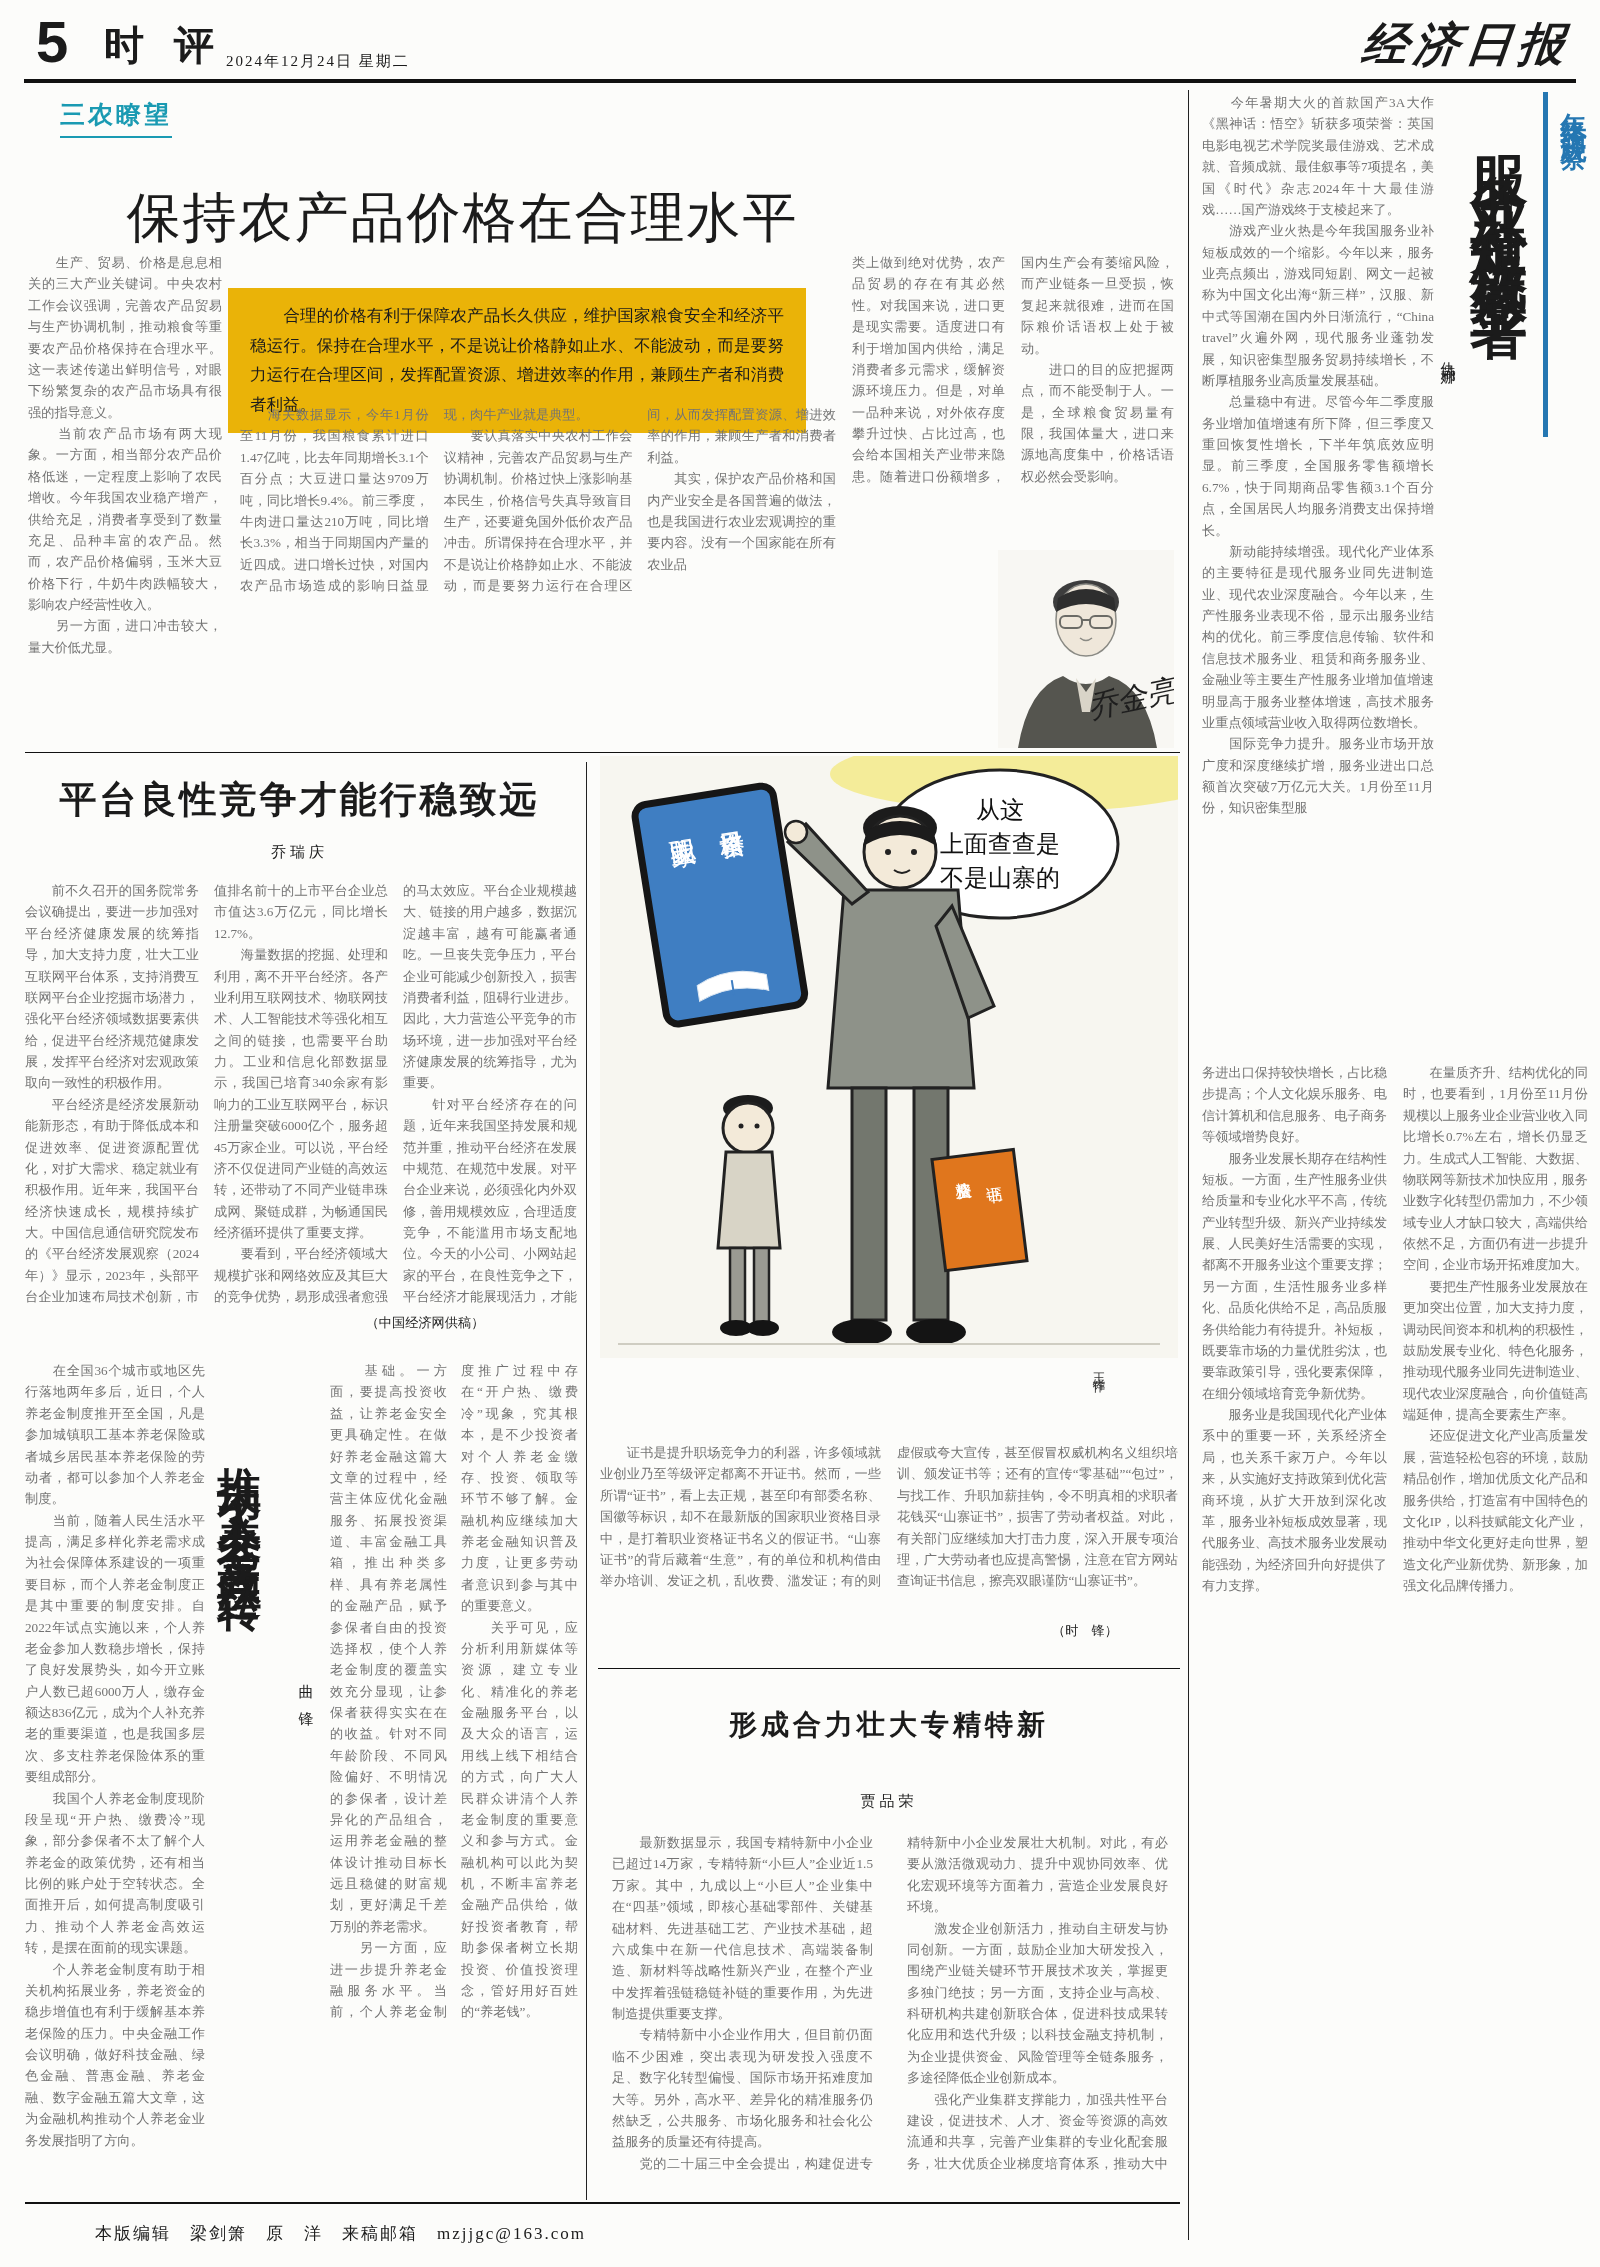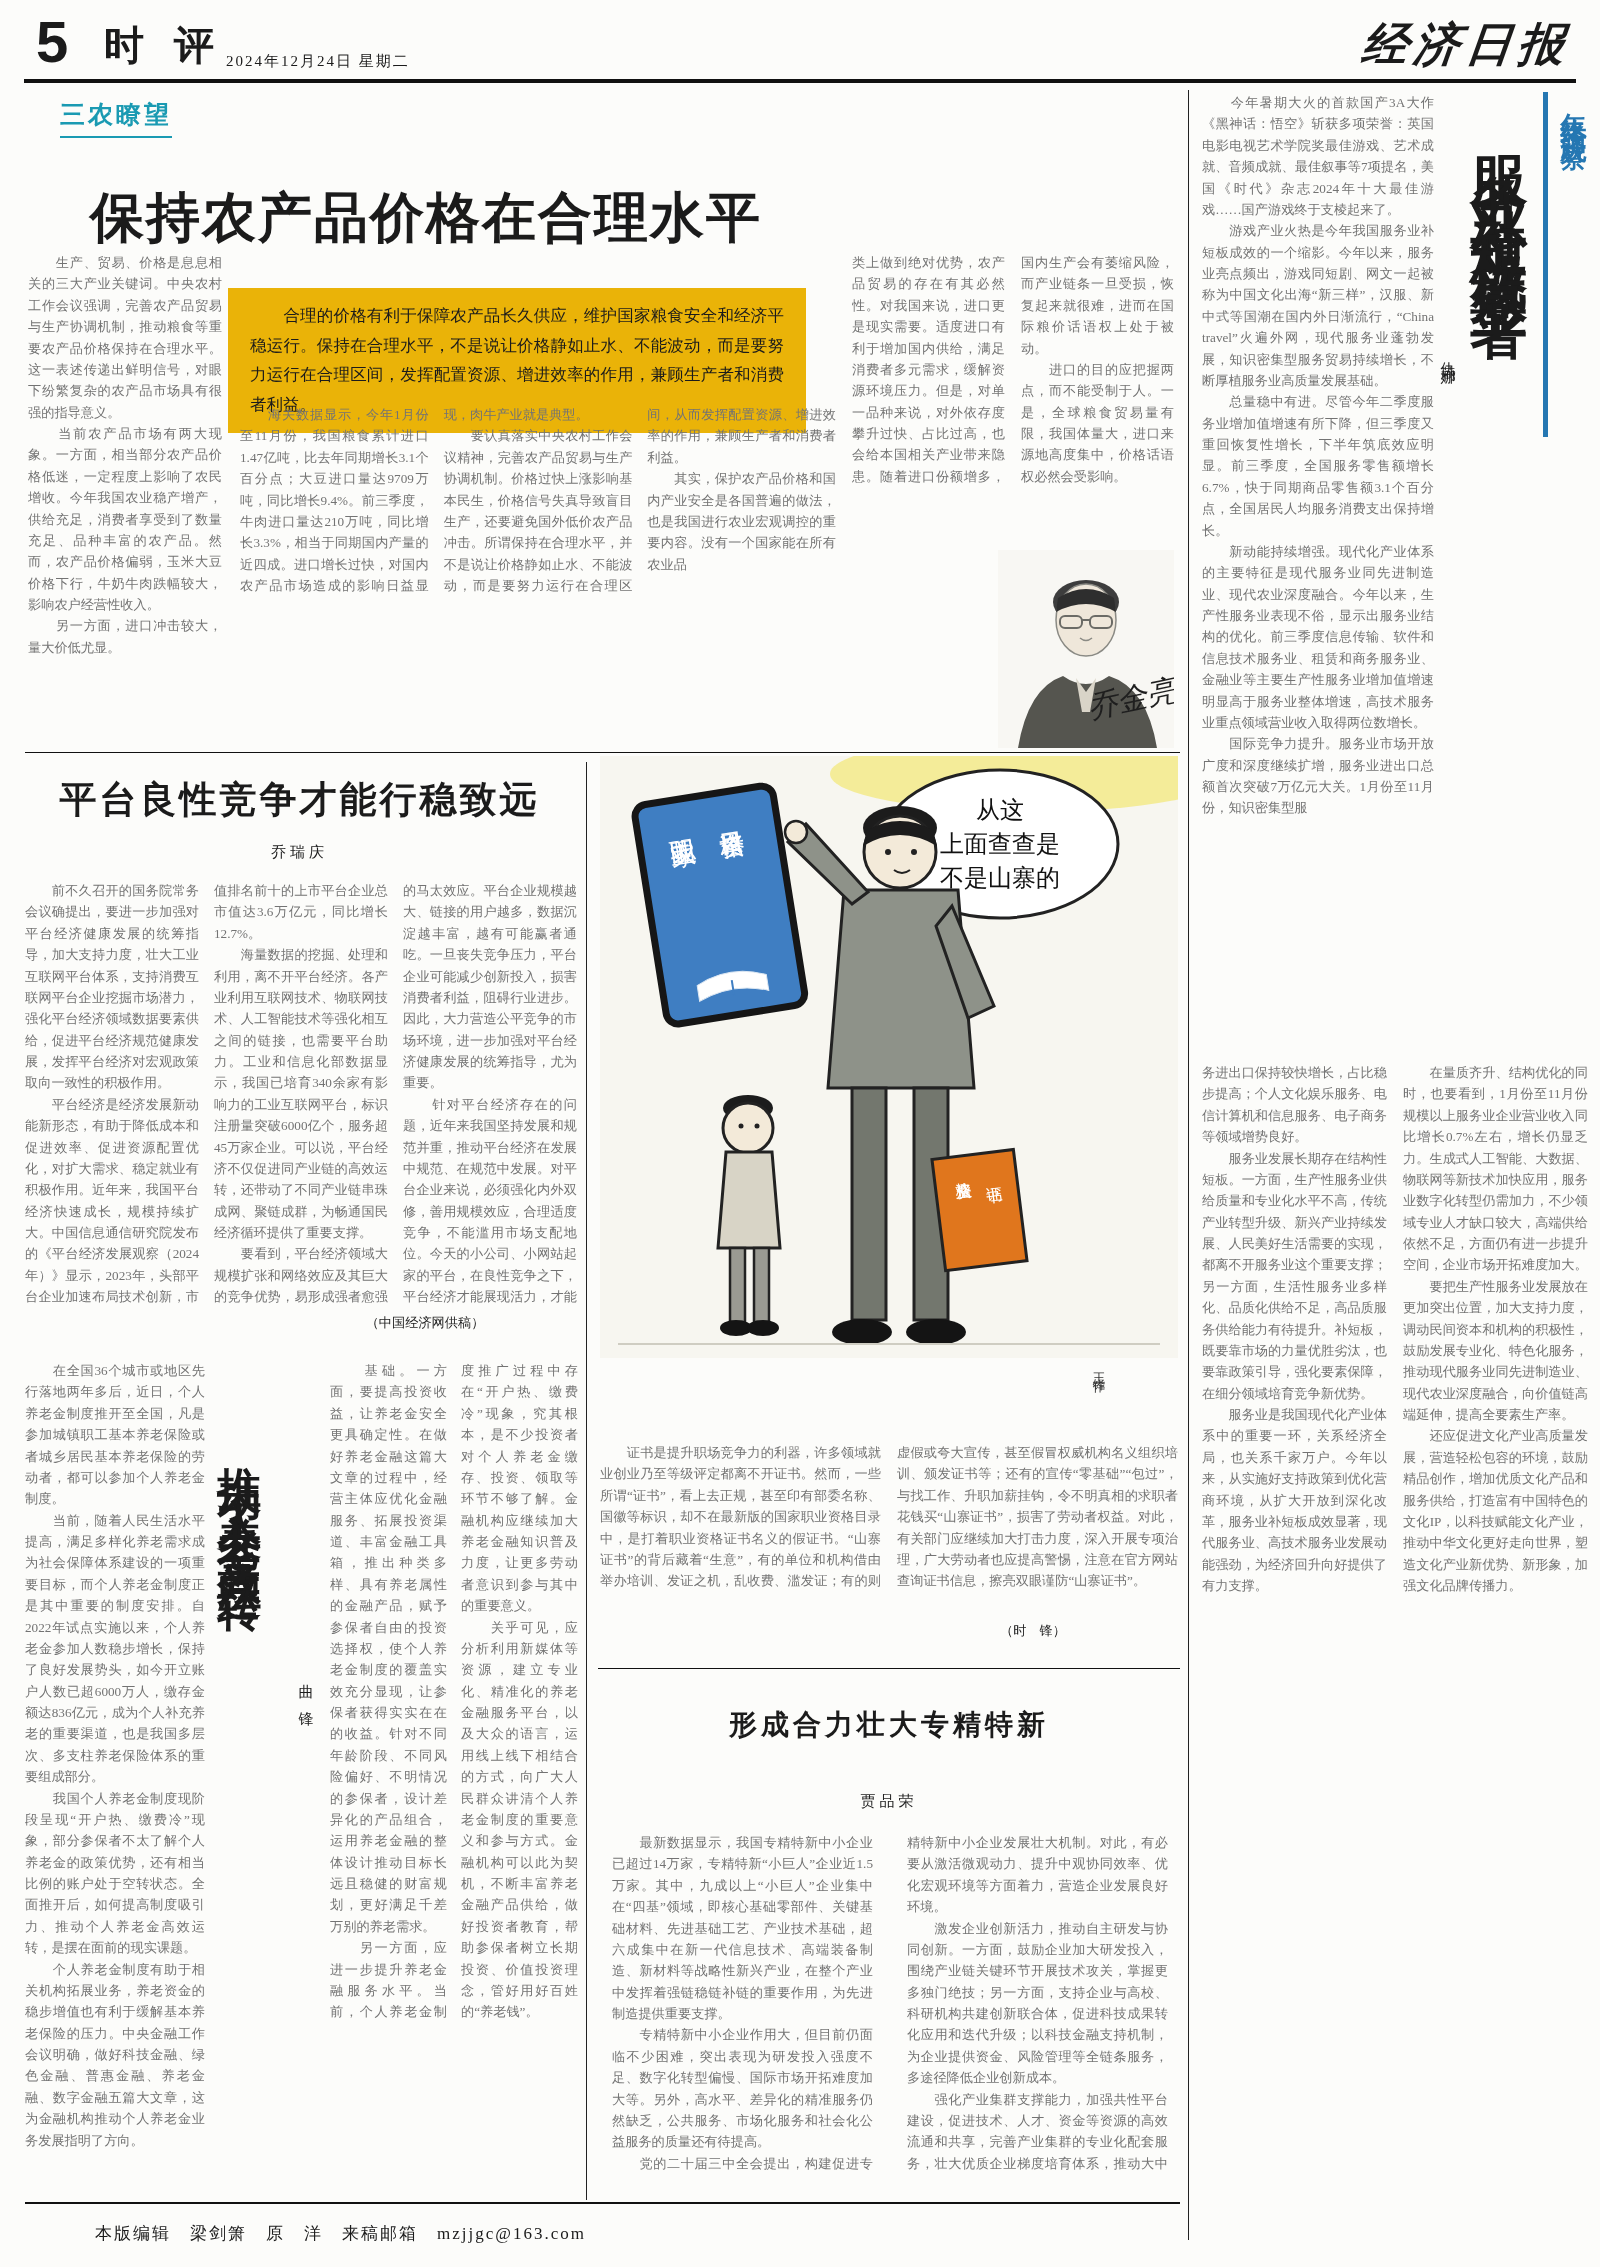--- a/index.html
+++ b/index.html
@@ -16,21 +16,21 @@
   
   .hdr-num{font-size:58px;font-weight:bold;font-family:"Liberation Sans",sans-serif;}
   .hdr-section{font-size:40px;font-weight:bold;letter-spacing:30px;}
   .hdr-date{font-size:15px;letter-spacing:2px;}
   .hdr-logo{font-size:46px;font-weight:bold;font-style:italic;letter-spacing:6px;
             font-family:"Liberation Serif",serif;transform:skewX(-6deg);}
   
   .a1-label{font-size:25px;font-weight:bold;color:#1a9ab2;letter-spacing:3px;
             border-bottom:2px solid #1a9ab2;padding-bottom:5px;
             font-family:"Liberation Sans",sans-serif;}
-  .a1-headline{font-size:54px;font-weight:700;letter-spacing:2px;
+  .a1-headline{font-size:54px;font-weight:400;letter-spacing:2px;text-align:center;
                font-family:"Liberation Sans","DejaVu Sans",sans-serif;}
   .a1-box{background:#eab308;padding:13px 22px;font-size:16.5px;line-height:1.8;
           text-align:justify;white-space:pre-line;}
   
   .mid-headline{font-size:37px;font-weight:bold;text-align:center;letter-spacing:3px;}
   .byline{font-size:15px;text-align:center;letter-spacing:4px;color:#222;}
   .credit-line{font-size:13.2px;color:#222;}
   
   .cartoon-caption{font-size:27px;font-weight:bold;letter-spacing:3px;
                    font-family:"Liberation Sans",sans-serif;}
@@ -160,21 +160,21 @@
         <rect x="154" y="492" width="15" height="74" fill="#9a9a92" stroke="#222" stroke-width="2.5"></rect>
         <ellipse cx="136" cy="572" rx="16" ry="8" fill="#141414"></ellipse>
         <ellipse cx="163" cy="572" rx="16" ry="8" fill="#141414"></ellipse>
       </g>
       <line x1="18" y1="588" x2="560" y2="588" stroke="#cfcdc2" stroke-width="2"></line>
     </svg>
   </div>
   <div class="abs cartoon-credit vtext" style="left:1090px;top:1362px;height:60px;">王 铎作</div>
 
   <div class="abs body-text cols2" style="left:600px;top:1442px;width:578px;height:208px;">　　证书是提升职场竞争力的利器，许多领域就业创业乃至等级评定都离不开证书。然而，一些所谓“证书”，看上去正规，甚至印有部委名称、国徽等标识，却不在最新版的国家职业资格目录中，是打着职业资格证书名义的假证书。“山寨证书”的背后藏着“生意”，有的单位和机构借由举办培训、发证之机，乱收费、滥发证；有的则虚假或夸大宣传，甚至假冒权威机构名义组织培训、颁发证书等；还有的宣传“零基础”“包过”，与找工作、升职加薪挂钩，令不明真相的求职者花钱买“山寨证书”，损害了劳动者权益。对此，有关部门应继续加大打击力度，深入开展专项治理，广大劳动者也应提高警惕，注意在官方网站查询证书信息，擦亮双眼谨防“山寨证书”。</div>
-  <div class="abs credit-line" style="left:1000px;top:1622px;width:170px;text-align:left;">（时　锋）</div>
+  <div class="abs credit-line" style="left:1000px;top:1622px;width:170px;text-align:center;">（时　锋）</div>
 
   <div class="abs rule-h" style="left:598px;top:1668px;width:582px;height:1px;"></div>
 
   <div class="abs body-text" style="left:25px;top:1360px;width:180px;height:830px;">　　在全国36个城市或地区先行落地两年多后，近日，个人养老金制度推开至全国，凡是参加城镇职工基本养老保险或者城乡居民基本养老保险的劳动者，都可以参加个人养老金制度。
 　　当前，随着人民生活水平提高，满足多样化养老需求成为社会保障体系建设的一项重要目标，而个人养老金制度正是其中重要的制度安排。自2022年试点实施以来，个人养老金参加人数稳步增长，保持了良好发展势头，如今开立账户人数已超6000万人，缴存金额达836亿元，成为个人补充养老的重要渠道，也是我国多层次、多支柱养老保险体系的重要组成部分。
 　　我国个人养老金制度现阶段呈现“开户热、缴费冷”现象，部分参保者不太了解个人养老金的政策优势，还有相当比例的账户处于空转状态。全面推开后，如何提高制度吸引力、推动个人养老金高效运转，是摆在面前的现实课题。
 　　个人养老金制度有助于相关机构拓展业务，养老资金的稳步增值也有利于缓解基本养老保险的压力。中央金融工作会议明确，做好科技金融、绿色金融、普惠金融、养老金融、数字金融五篇大文章，这为金融机构推动个人养老金业务发展指明了方向。</div>
   <div class="abs a4-headline vtext" style="left:212px;top:1432px;height:710px;">推动个人养老金高效运转</div>
   <div class="abs a4-byline vtext" style="left:296px;top:1672px;height:90px;">曲　锋</div>
   <div class="abs body-text cols2" style="left:330px;top:1360px;width:248px;height:830px;column-gap:14px;">　　基础。一方面，要提高投资收益，让养老金安全更具确定性。在做好养老金融这篇大文章的过程中，经营主体应优化金融服务、拓展投资渠道、丰富金融工具箱，推出种类多样、具有养老属性的金融产品，赋予参保者自由的投资选择权，使个人养老金制度的覆盖实效充分显现，让参保者获得实实在在的收益。针对不同年龄阶段、不同风险偏好、不明情况的参保者，设计差异化的产品组合，运用养老金融的整体设计推动目标长远且稳健的财富规划，更好满足千差万别的养老需求。

